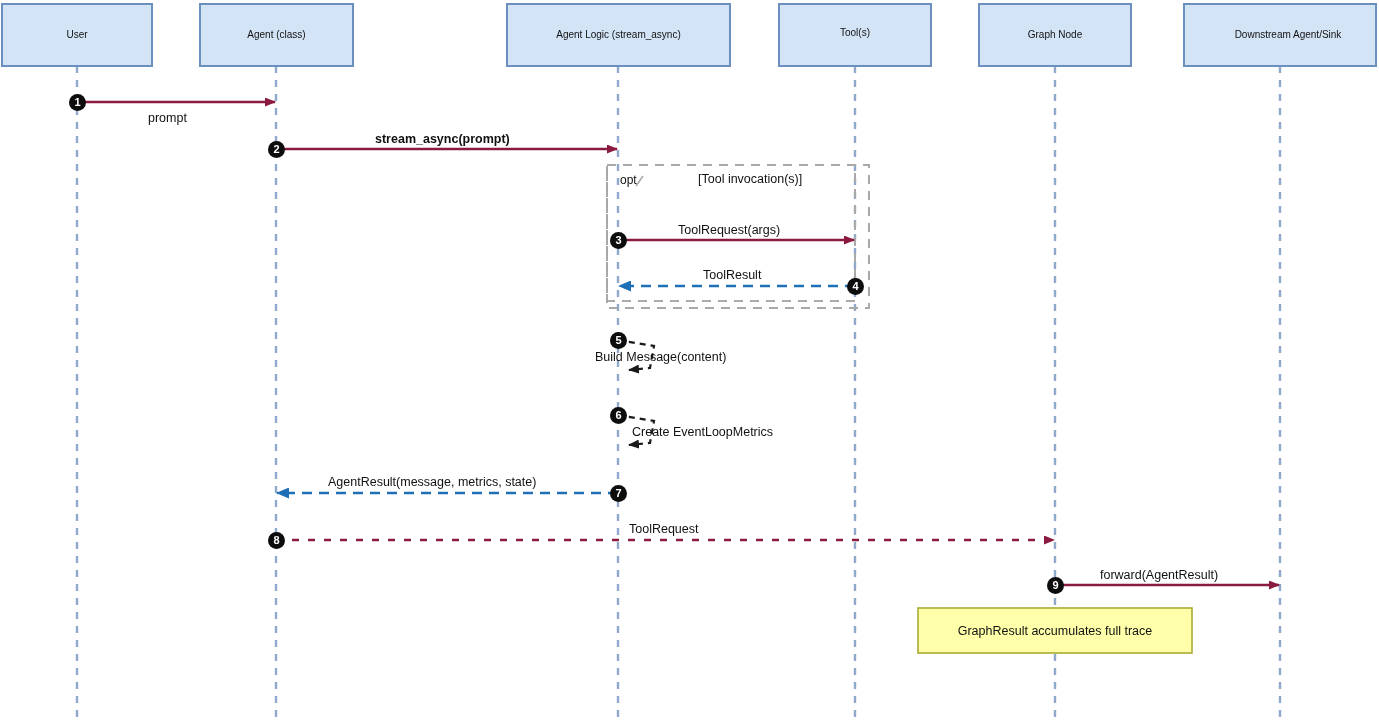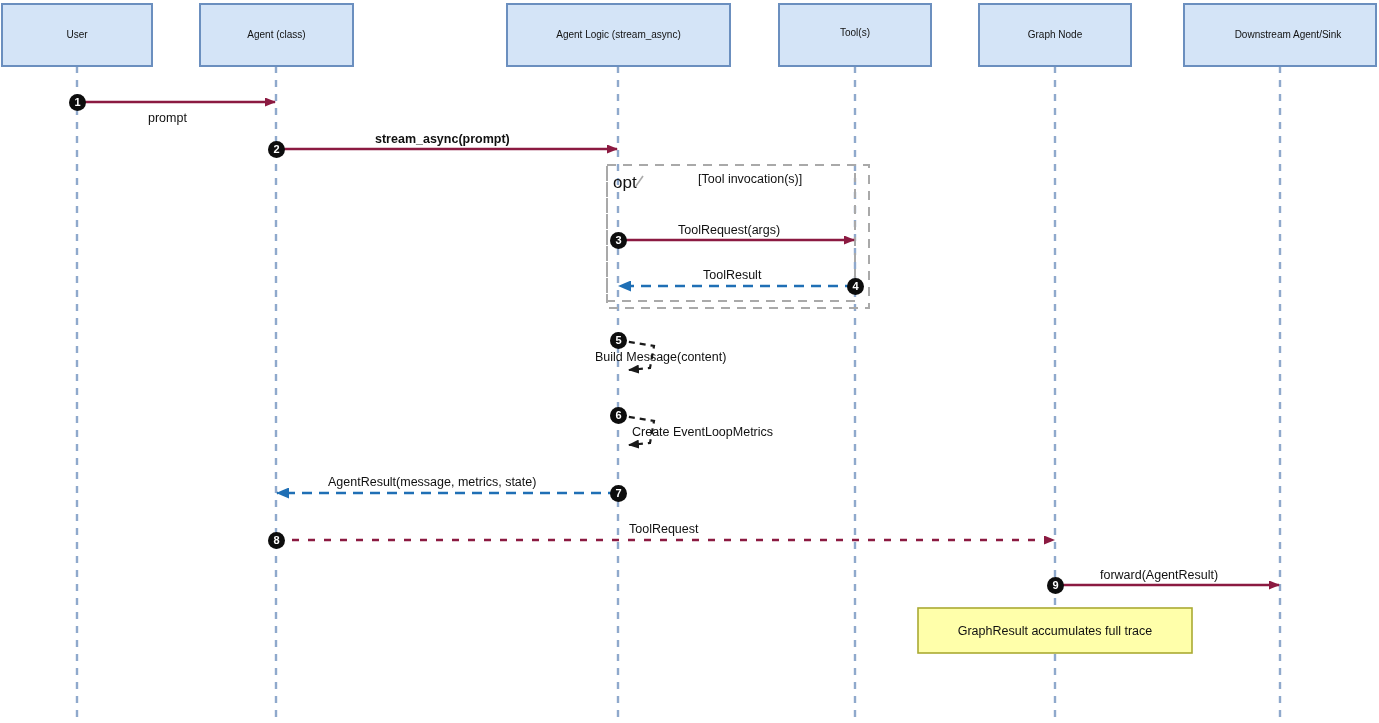--- a/index.html
+++ b/index.html
@@ -10,21 +10,21 @@
   .pbox-label{
     position:absolute;display:flex;align-items:center;justify-content:center;
     font-size:10px;color:#111;text-align:right;line-height:1.15;
     pointer-events:none;white-space:nowrap;
   }
   .msg-label{
     position:absolute;font-size:12.5px;color:#111;white-space:nowrap;
     line-height:1;
   }
   .frag-op{
-    position:absolute;font-size:17px;color:#111;white-space:nowrap;
+    position:absolute;font-size:12px;color:#111;white-space:nowrap;margin-left:7px;
   }
   .frag-cond{
     position:absolute;font-size:12.5px;color:#111;white-space:nowrap;
   }
   .note-label{
     position:absolute;display:flex;align-items:center;justify-content:center;
     font-size:12.5px;color:#111;white-space:nowrap;
   }
   .seqnum{
     position:absolute;width:17px;height:17px;border-radius:50%;

